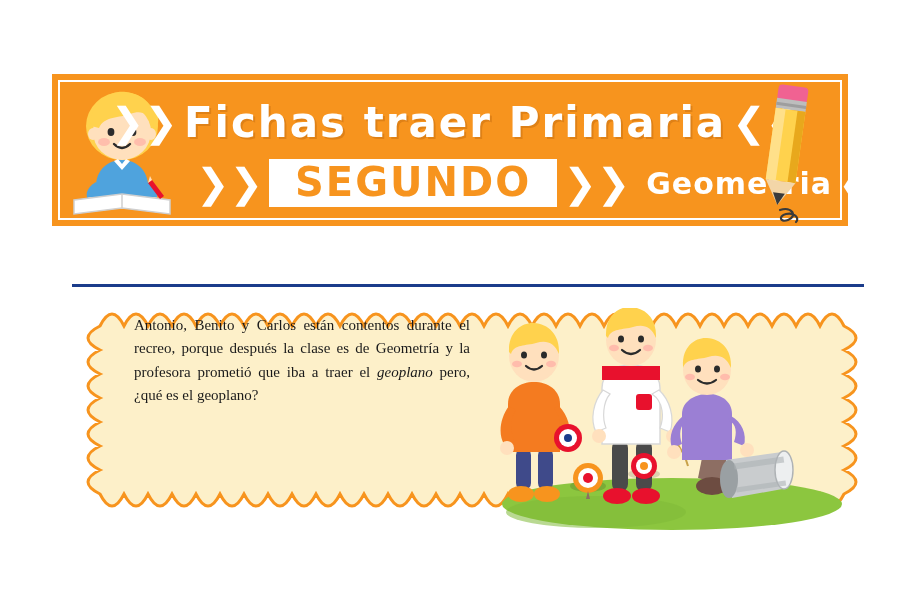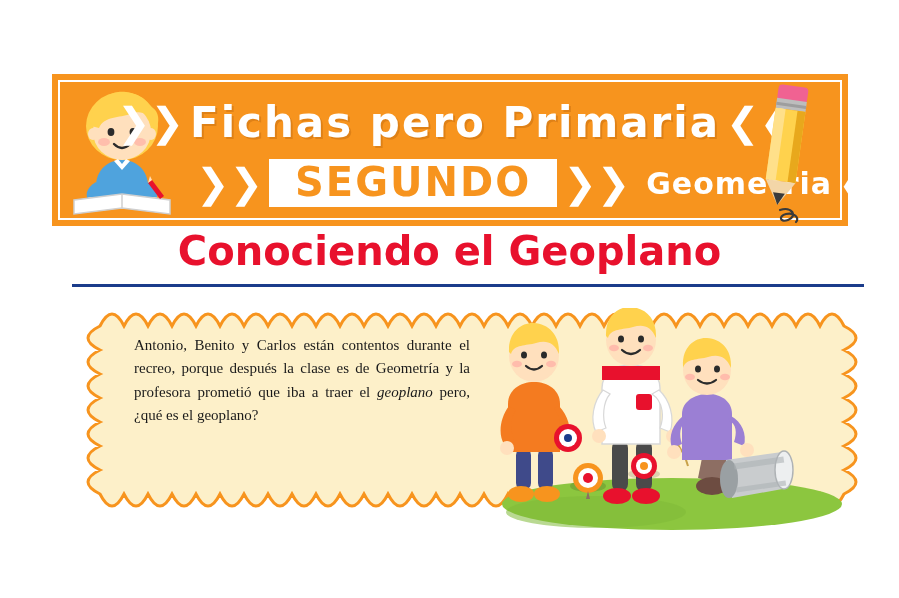--- a/index.html
+++ b/index.html
@@ -151,21 +151,21 @@
     left: 78px;
     top: 292px;
     width: 790px;
     height: 256px;
   }
   .card-svg { position: absolute; left: 0; top: 0; }
 
   .text-panel {
     position: absolute;
     left: 54px;
-    top: 38px;
+    top: 18px;
     width: 340px;
     height: 200px;
     padding: 4px 2px;
     box-sizing: border-box;
   }
   .para {
     color: #1a1a1a;
     font-family: "Liberation Serif", serif;
     font-size: 15px;
     line-height: 1.55;
@@ -236,21 +236,21 @@
         <path d="M14 116 L62 110 L110 116 L110 130 L62 124 L14 130 Z" fill="#ffffff" stroke="#cfcfcf" stroke-width="1.5"></path>
         <path d="M62 110 L62 124" stroke="#cfcfcf" stroke-width="1.5"></path>
 
         <path d="M92 96 L104 112 L100 115 L88 99 Z" fill="#E8112D"></path>
         <path d="M88 99 L92 96 L90 92 Z" fill="#FFE0BD"></path>
       </svg>
     </div>
 
     <div class="banner-title-row">
       <span class="chev">❯❯</span>
-      <span class="banner-title">Fichas pero Primaria</span>
+      <span class="banner-title">Fichas traer Primaria</span>
       <span class="chev">❮❮</span>
     </div>
 
     <div class="banner-sub-row">
       <span class="chev">❯❯</span>
       <span class="grade-plate">SEGUNDO</span>
       <span class="chev">❯❯</span>
       <span class="subject">Geometria</span>
       <span class="chev">❮❮</span>
     </div>
@@ -271,21 +271,20 @@
           <path d="M36 102 L66 102 L51 126 Z" fill="#F3D6A8"></path>
 
           <path d="M45 114 L57 114 L51 126 Z" fill="#3b3b3b"></path>
         </g>
 
         <path d="M46 130 C58 126, 64 136, 54 140 C46 143, 44 136, 52 134 C60 132, 66 138, 62 142" stroke="#3b3b3b" stroke-width="2.2" fill="none" stroke-linecap="round"></path>
       </svg>
     </div>
   </div>
 
-  <div class="worksheet-title">Conociendo el Geoplano</div>
   <div class="title-rule"></div>
 
   <div class="card-wrap">
     <svg class="card-svg" width="790" height="256" viewBox="0 0 790 256">
       <path d="M22,34
                q12,-24 24,0 q12,-24 24,0 q12,-24 24,0 q12,-24 24,0 q12,-24 24,0
                q12,-24 24,0 q12,-24 24,0 q12,-24 24,0 q12,-24 24,0 q12,-24 24,0
                q12,-24 24,0 q12,-24 24,0 q12,-24 24,0 q12,-24 24,0 q12,-24 24,0
                q12,-24 24,0 q12,-24 24,0 q12,-24 24,0 q12,-24 24,0 q12,-24 24,0
                q12,-24 24,0 q12,-24 24,0 q12,-24 24,0 q12,-24 24,0 q12,-24 24,0

